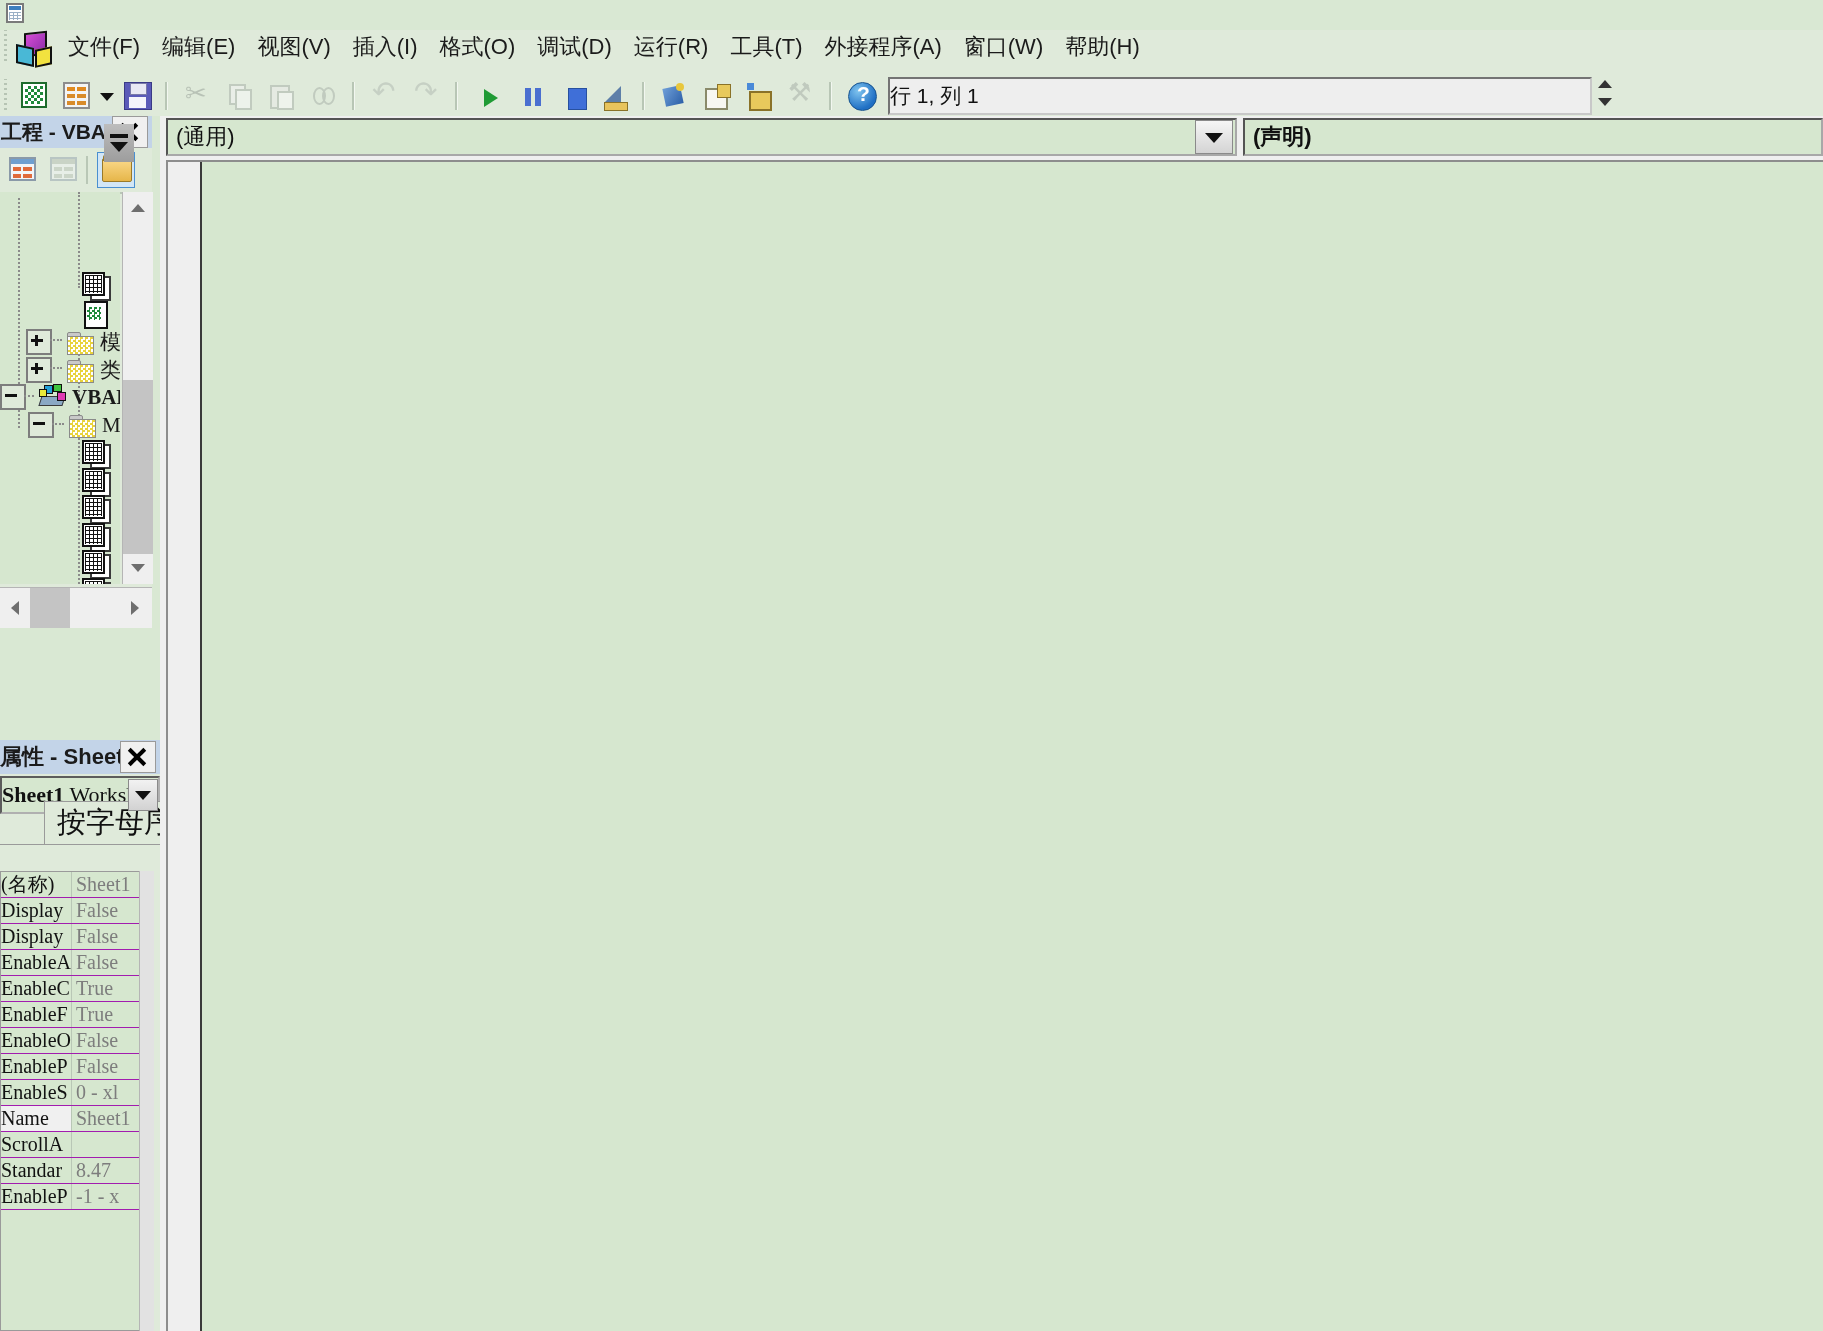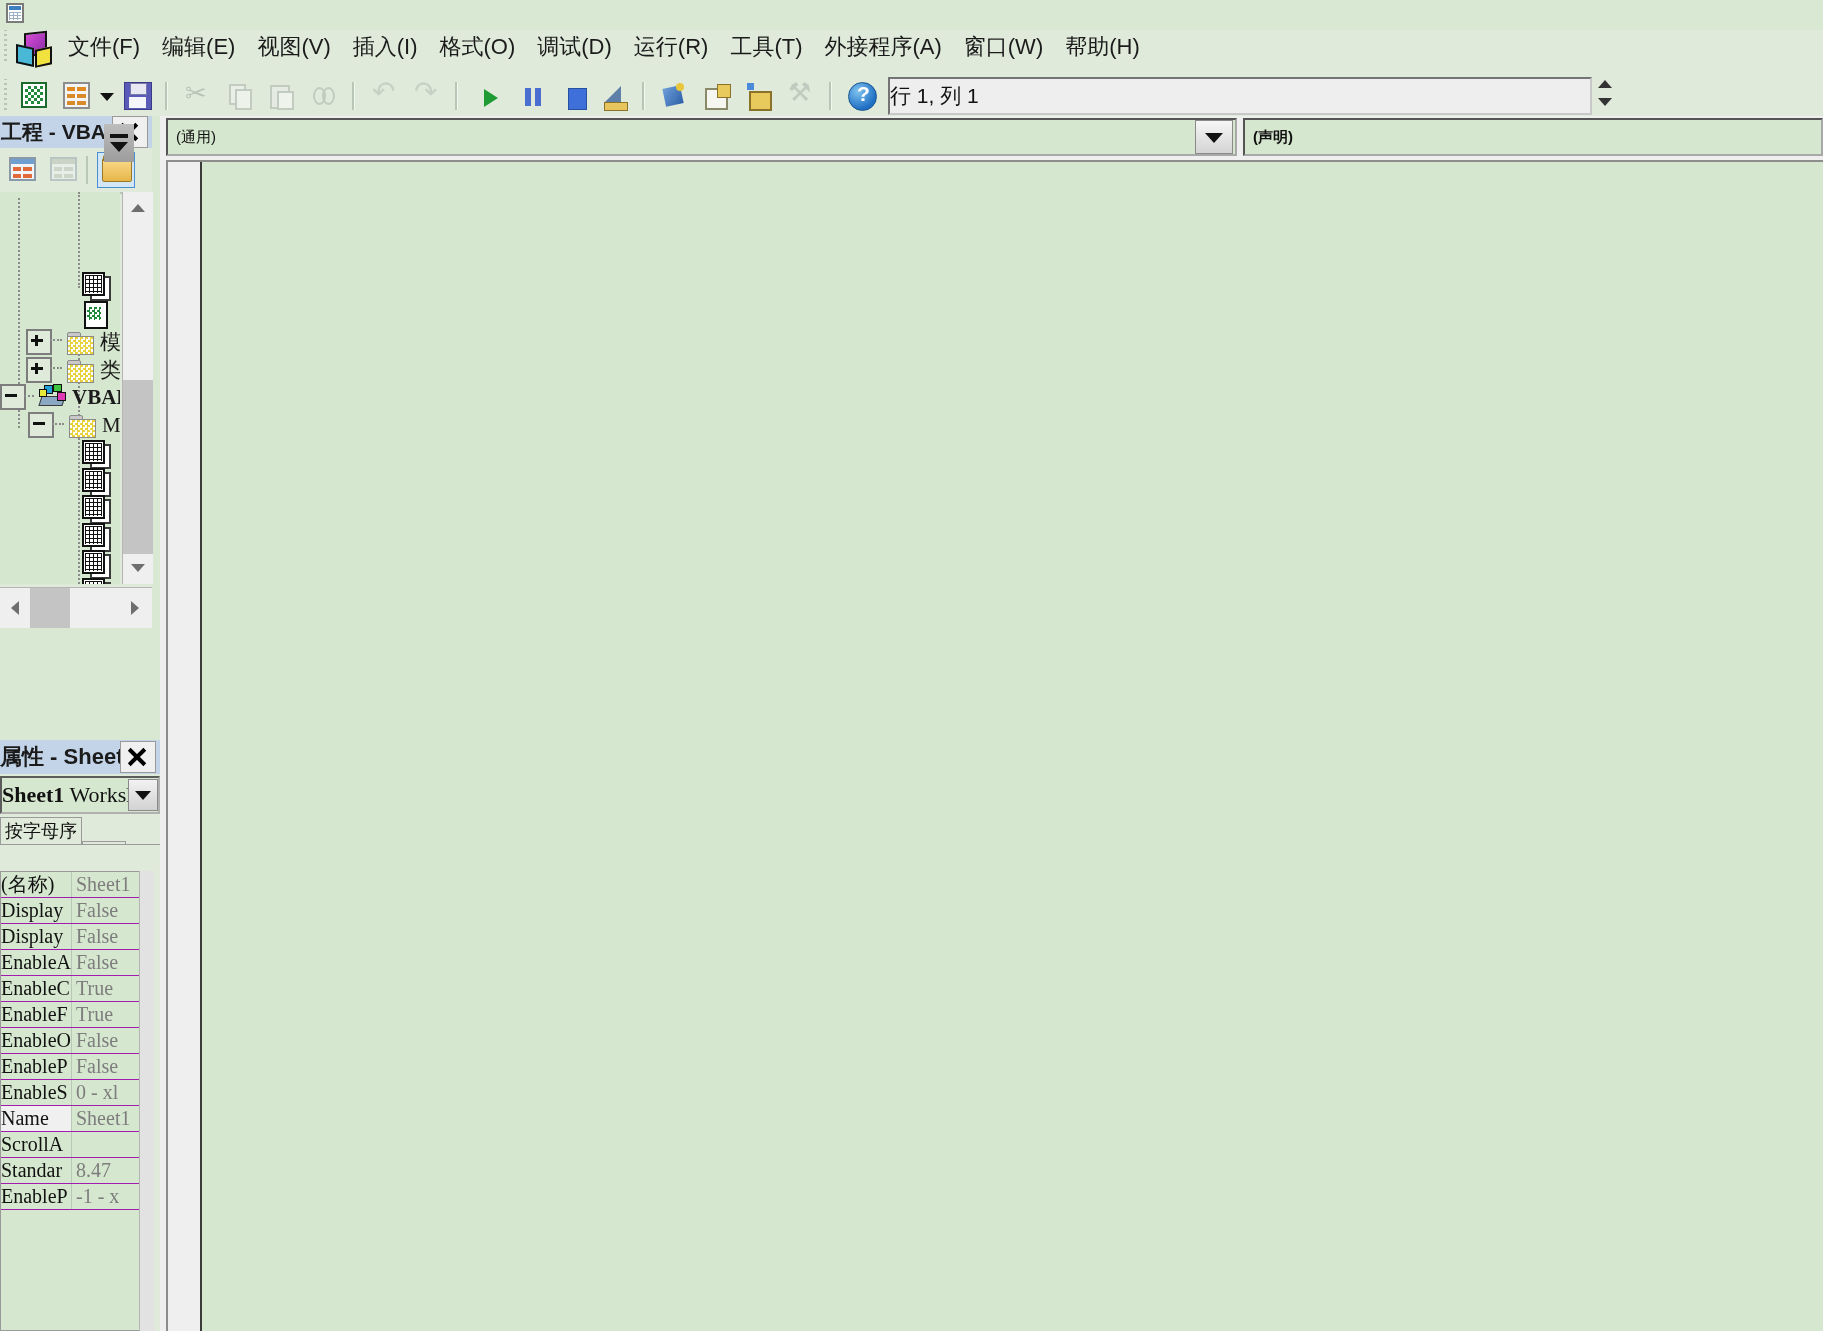--- a/index.html
+++ b/index.html
@@ -160,34 +160,34 @@
   
   .propspane{position:absolute;left:0;top:740px;width:160px;height:591px;background:#dfeada;}
   .pp-title{height:34px;background:#c3d4e8;display:flex;align-items:center;justify-content:space-between;}
   .pp-title .pt-text{font-size:22px;font-weight:bold;color:#1b1b1b;white-space:nowrap;overflow:hidden;}
   .pp-combo{height:34px;margin:2px 0 0 0;background:#d6e7cf;border:2px inset #b0b0b0;display:flex;align-items:center;justify-content:space-between;}
   .pp-combo .cval{font-size:22px;color:#111;white-space:nowrap;overflow:hidden;font-family:"Liberation Serif",serif;}
   .pp-combo .cval b{font-weight:bold;}
   .combo-arrow{width:28px;height:30px;background:linear-gradient(to bottom,#f2f2f2,#d2d2d2);border:1px solid #8a8a8a;position:relative;flex:none;}
   .combo-arrow:after{content:"";position:absolute;left:6px;top:11px;border-left:8px solid transparent;border-right:8px solid transparent;border-top:9px solid #111;}
   .pp-tabs{height:30px;display:flex;align-items:flex-end;border-bottom:1px solid #9a9a9a;}
-  .pp-tab{font-size:18px;color:#111;padding:1px 4px;border:1px solid #9a9a9a;border-bottom:none;background:#dfeada;white-space:nowrap;}
+  .pp-tab{font-size:29px;color:#111;padding:1px 12px;border:1px solid #9a9a9a;border-bottom:none;background:#dfeada;white-space:nowrap;margin-left:44px;}
   .pp-tab.active{background:#dfeada;}
   .pp-list{position:absolute;left:0;top:131px;width:146px;bottom:0;background:#d6e7cf;border:1px solid #9a9a9a;box-sizing:border-box;overflow:hidden;}
   .prow{display:flex;height:25px;border-bottom:1px solid #a21caf;align-items:center;font-family:Liberation Serif, serif;}
   .prow .pk{width:70px;flex:none;font-size:20px;color:#111;white-space:nowrap;overflow:hidden;border-right:1px solid #b9c7b6;height:25px;line-height:25px;}
   .prow .pv{font-size:20px;color:#7d7d7d;white-space:nowrap;overflow:hidden;padding-left:4px;height:25px;line-height:25px;}
   .prow.sel .pk{background:#f0f0f0;}
   .pp-vscroll{position:absolute;right:6px;top:131px;bottom:0;width:14px;background:#e2e2e2;border-left:1px solid #b5b5b5;}
 
   
   .codewin{position:absolute;left:160px;top:116px;right:0;bottom:0;background:#efefef;}
   .code-dd-row{position:absolute;left:6px;top:0px;right:0;height:42px;display:flex;align-items:center;}
   .ddbox{height:38px;background:#d6e7cf;border:2px inset #a8a8a8;display:flex;align-items:center;justify-content:space-between;box-sizing:border-box;}
-  .ddbox .dtext{font-size:15px;color:#111;padding-left:8px;white-space:nowrap;}
+  .ddbox .dtext{font-size:22px;color:#111;padding-left:8px;white-space:nowrap;}
   .dd-arrow{width:36px;height:32px;background:linear-gradient(to bottom,#f6f6f6,#d4d4d4);border:1px solid #8a8a8a;position:relative;flex:none;margin-right:2px;}
   .dd-arrow:after{content:"";position:absolute;left:9px;top:12px;border-left:9px solid transparent;border-right:9px solid transparent;border-top:10px solid #111;}
   .code-body{position:absolute;left:6px;top:44px;right:0;bottom:0;border:2px solid #8d8d8d;border-right:none;border-bottom:none;background:#d6e7cf;box-sizing:border-box;}
   .code-margin{position:absolute;left:0;top:0;width:32px;bottom:0;background:#efefef;border-right:2px solid #3a3a3a;}
   .code-text{position:absolute;left:36px;top:0;right:0;bottom:0;background:#d6e7cf;font-family:"Liberation Mono",monospace;font-size:20px;color:#111;}
 
   
   .watermark{position:absolute;right:26px;bottom:24px;font-size:47px;color:#ffffff;
      text-shadow:2px 2px 0 #2b2b2b,-1px -1px 0 #2b2b2b,1px -1px 0 #2b2b2b,-1px 1px 0 #2b2b2b;
      font-family:"Liberation Sans",sans-serif;white-space:nowrap;opacity:.95;}

